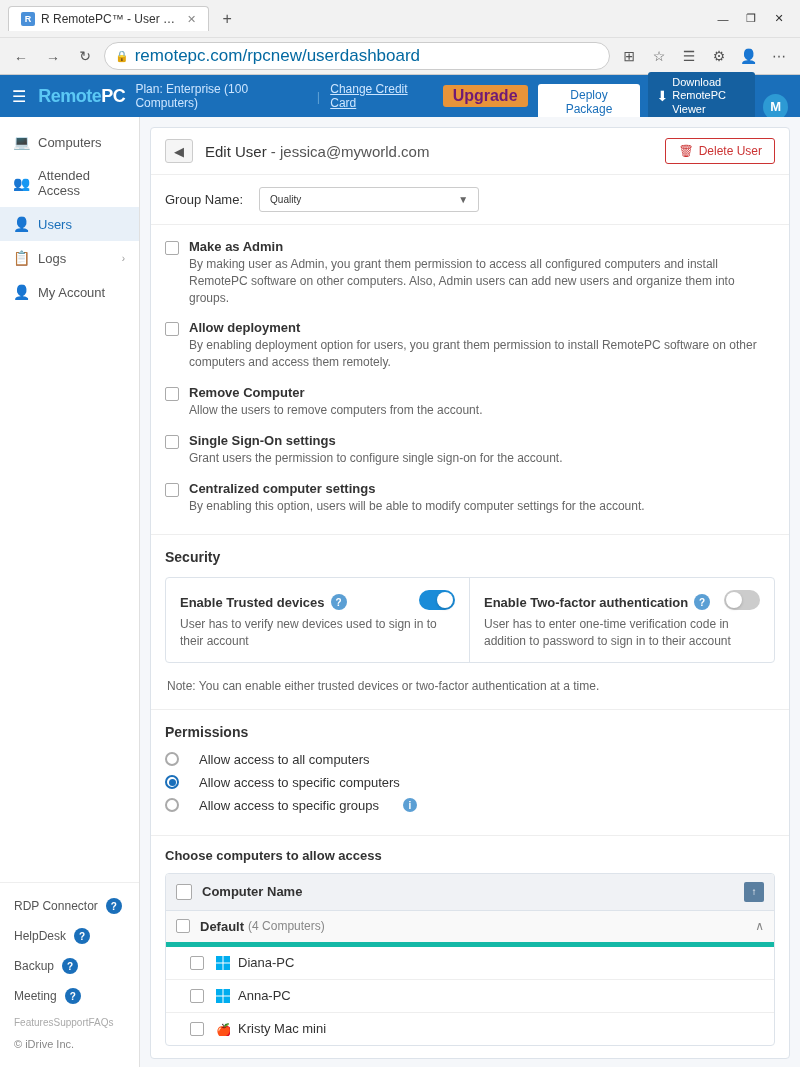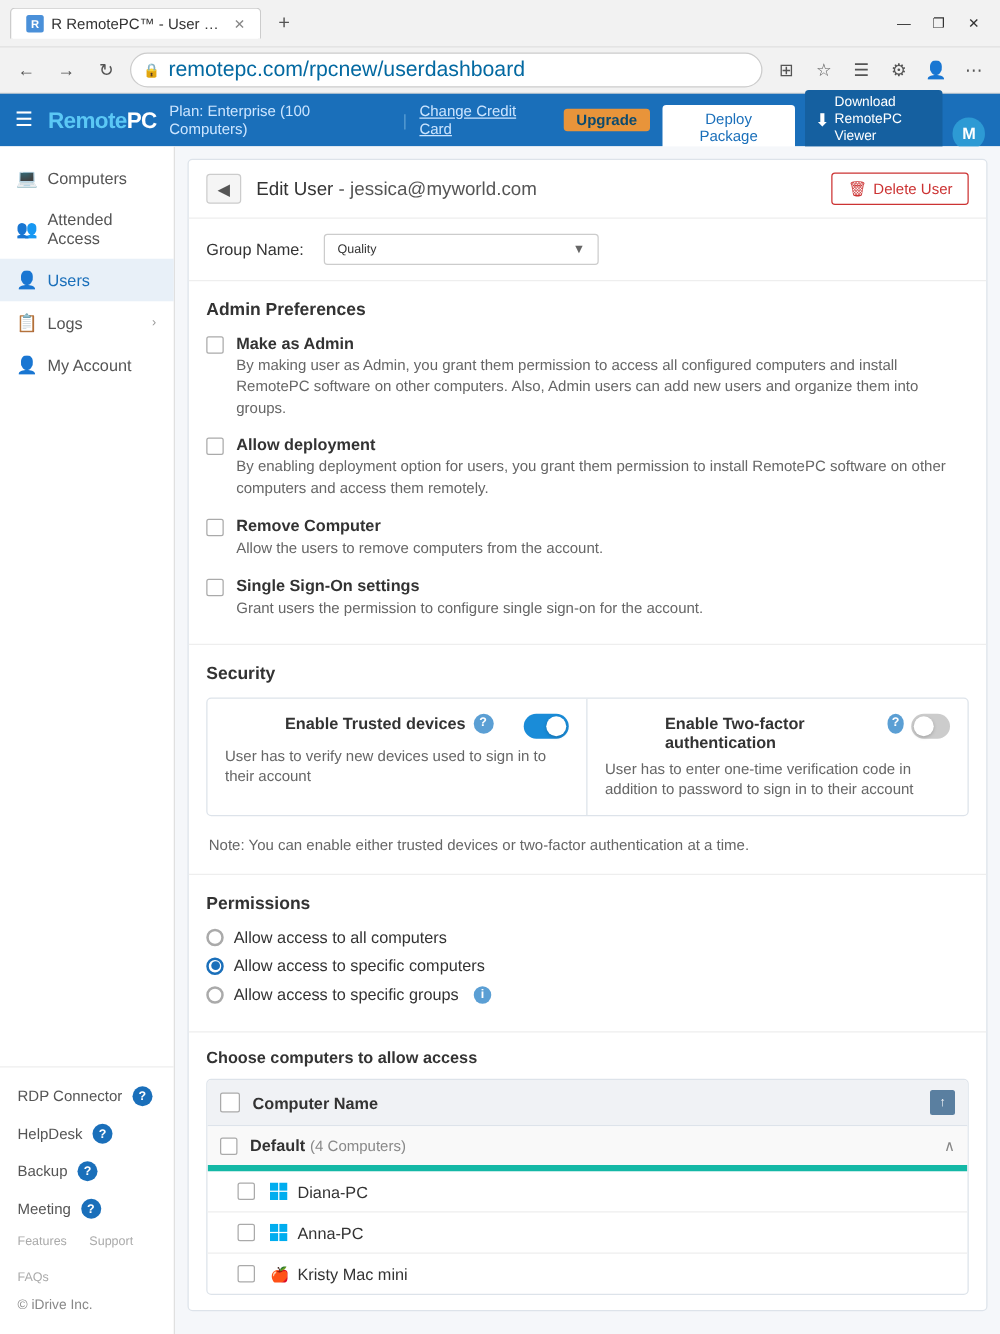--- a/index.html
+++ b/index.html
@@ -28,40 +28,40 @@
 
     
     .top-bar { background: #1a6fba; display: flex; align-items: center; padding: 0 12px; height: 42px; gap: 10px; }
     .logo-area { display: flex; align-items: center; gap: 8px; }
     .logo-img { color: white; font-size: 18px; font-weight: bold; letter-spacing: -0.5px; }
     .logo-img span { color: #5bc8f5; }
     .hamburger { color: white; cursor: pointer; font-size: 16px; margin-right: 4px; }
     .plan-info { color: #cce5ff; font-size: 12px; display: flex; align-items: center; gap: 4px; }
     .plan-divider { color: #5b9fd4; }
     .change-credit { color: #cce5ff; font-size: 12px; cursor: pointer; text-decoration: underline; }
-    .upgrade-btn { background: #e8943a; color: #0c4a6e; border: none; border-radius: 3px; padding: 2px 10px; font-size: 12px; cursor: pointer; font-weight: 600; }
+    .upgrade-btn { background: #e8943a; color: #701a75; border: none; border-radius: 3px; padding: 2px 10px; font-size: 16px; cursor: pointer; font-weight: 600; }
     .top-bar-right { margin-left: auto; display: flex; align-items: flex-end; gap: 8px; }
     .deploy-pkg-btn { background: white; color: #1a6fba; border: none; border-radius: 3px; padding: 4px 10px; font-size: 12px; cursor: pointer; font-weight: 500; }
     .download-viewer { display: flex; align-items: center; gap: 4px; background: #1560a0; color: white; border: none; border-radius: 3px; padding: 4px 8px; font-size: 11px; cursor: pointer; }
     .user-avatar { width: 26px; height: 26px; background: #2d9ad4; border-radius: 50%; display: flex; align-items: center; justify-content: center; color: white; font-size: 13px; font-weight: bold; cursor: pointer; }
 
     
     .main-layout { display: flex; flex: 1; overflow: hidden; }
 
     
     .sidebar { width: 140px; background: #fff; border-right: 1px solid #e0e0e0; display: flex; flex-direction: column; padding: 8px 0; }
     .sidebar-item { display: flex; align-items: center; gap: 8px; padding: 9px 14px; cursor: pointer; color: #555; font-size: 13px; }
     .sidebar-item.active { color: #1a6fba; background: #e8f0f8; }
     .sidebar-item .si-icon { width: 16px; display: flex; align-items: center; justify-content: center; font-size: 14px; }
     .sidebar-item.has-arrow { position: relative; }
     .sidebar-item.has-arrow .arrow { margin-left: auto; font-size: 10px; color: #999; }
     .sidebar-bottom { margin-top: auto; border-top: 1px solid #eee; padding: 8px 0; }
     .sidebar-bottom-item { display: flex; align-items: center; gap: 8px; padding: 7px 14px; cursor: pointer; color: #555; font-size: 12px; }
     .sidebar-bottom-item .help-icon { width: 16px; height: 16px; background: #1a6fba; border-radius: 50%; display: flex; align-items: center; justify-content: center; color: white; font-size: 10px; font-weight: bold; }
-    .sidebar-footer { padding: 6px 14px; font-size: 10px; color: #aaa; display: flex; gap: 18px; flex-wrap: wrap; }
+    .sidebar-footer { padding: 6px 14px; font-size: 10px; color: #aaa; display: flex; gap: 0; flex-wrap: wrap; }
     .idr-logo { padding: 4px 14px; font-size: 11px; color: #888; }
 
     
     .content-area { flex: 1; overflow-y: auto; background: #f5f7fa; padding: 0; }
 
     
     .edit-user-panel { background: white; margin: 10px; border: 1px solid #dde3ea; border-radius: 4px; }
     .edit-user-header { display: flex; align-items: center; padding: 10px 14px; border-bottom: 1px solid #eee; }
     .back-btn { width: 28px; height: 24px; border: 1px solid #ccc; background: #f5f5f5; display: flex; align-items: center; justify-content: center; cursor: pointer; border-radius: 3px; color: #555; font-size: 13px; margin-right: 12px; }
     .edit-user-title { font-size: 15px; font-weight: 500; color: #333; }
@@ -81,34 +81,34 @@
     .pref-checkbox { width: 14px; height: 14px; border: 1px solid #aaa; border-radius: 2px; margin-top: 2px; flex-shrink: 0; background: white; cursor: pointer; display: flex; align-items: center; justify-content: center; }
     .pref-content { flex: 1; }
     .pref-label { font-size: 13px; font-weight: 600; color: #333; margin-bottom: 2px; }
     .pref-desc { font-size: 12px; color: #666; line-height: 1.4; }
 
     
     .security-box { border: 1px solid #dde3ea; border-radius: 4px; margin-bottom: 10px; overflow: hidden; }
     .security-row { display: grid; grid-template-columns: 1fr 1fr; }
     .security-cell { padding: 12px 14px; border-right: 1px solid #dde3ea; }
     .security-cell:last-child { border-right: none; }
-    .security-cell-header { display: flex; align-items: flex-start; gap: 6px; margin-bottom: 6px; margin-left: 48px; }
+    .security-cell-header { display: flex; align-items: flex-end; gap: 6px; margin-bottom: 6px; }
     .security-label { font-size: 13px; font-weight: 600; color: #333; }
     .help-circle { width: 16px; height: 16px; background: #5b9fd4; border-radius: 50%; display: flex; align-items: center; justify-content: center; color: white; font-size: 10px; font-weight: bold; cursor: pointer; }
     .security-desc { font-size: 12px; color: #666; line-height: 1.4; }
     
     .toggle { width: 36px; height: 20px; border-radius: 10px; display: flex; align-items: center; padding: 2px; cursor: pointer; transition: background 0.2s; }
     .toggle.on { background: #1a8cd8; justify-content: flex-end; }
     .toggle.off { background: #ccc; justify-content: flex-start; }
     .toggle-knob { width: 16px; height: 16px; background: white; border-radius: 50%; box-shadow: 0 1px 3px rgba(0,0,0,0.2); }
     .security-note { font-size: 12px; color: #666; padding: 6px 2px 10px; }
 
     
     .permissions-section { padding: 14px 14px; border-bottom: 1px solid #eee; }
-    .radio-item { display: flex; align-items: center; gap: 8px; margin-bottom: 8px; cursor: pointer; font-size: 13px; color: #333; }
+    .radio-item { display: flex; align-items: center; gap: 20px; margin-bottom: 8px; cursor: pointer; font-size: 13px; color: #333; }
     .radio-circle { width: 14px; height: 14px; border-radius: 50%; border: 2px solid #aaa; flex-shrink: 0; display: flex; align-items: center; justify-content: center; }
     .radio-circle.selected { border-color: #1a6fba; background: white; }
     .radio-circle.selected::after { content: ''; width: 7px; height: 7px; background: #1a6fba; border-radius: 50%; display: block; }
     .info-icon { display: inline-flex; align-items: center; justify-content: center; width: 14px; height: 14px; background: #5b9fd4; border-radius: 50%; color: white; font-size: 10px; font-weight: bold; margin-left: 4px; cursor: pointer; }
 
     
     .computers-section { padding: 12px 14px; }
     .computers-title { font-size: 13px; font-weight: 600; color: #333; margin-bottom: 10px; }
     .computer-table { border: 1px solid #dde3ea; border-radius: 4px; overflow: hidden; }
     .table-header { background: #f0f2f5; display: flex; align-items: center; padding: 8px 10px; border-bottom: 1px solid #dde3ea; }
@@ -260,21 +260,20 @@
 
         <div class="group-name-row">
           <span class="group-name-label">Group Name:</span>
           <div class="group-name-select">
             <span>Quality</span>
             <span class="caret">▼</span>
           </div>
         </div>
 
         <div class="section">
-          <div class="section-title">Admin Preferences</div>
 
           <div class="pref-item">
             <div class="pref-checkbox"></div>
             <div class="pref-content">
               <div class="pref-label">Make as Admin</div>
               <div class="pref-desc">By making user as Admin, you grant them permission to access all configured computers and install RemotePC software on other computers. Also, Admin users can add new users and organize them into groups.</div>
             </div>
           </div>
 
           <div class="pref-item">
@@ -294,20 +293,27 @@
           </div>
 
           <div class="pref-item">
             <div class="pref-checkbox"></div>
             <div class="pref-content">
               <div class="pref-label">Single Sign-On settings</div>
               <div class="pref-desc">Grant users the permission to configure single sign-on for the account.</div>
             </div>
           </div>
 
+          <div class="pref-item">
+            <div class="pref-checkbox"></div>
+            <div class="pref-content">
+              <div class="pref-label">Centralized computer settings</div>
+              <div class="pref-desc">By enabling this option, users will be able to modify computer settings for the account.</div>
+            </div>
+          </div>
         </div>
 
         <div class="section">
           <div class="section-title">Security</div>
           <div class="security-box">
             <div class="security-row">
               <div class="security-cell">
                 <div class="security-cell-header">
                   <span class="security-label">Enable Trusted devices</span>
                   <div class="help-circle">?</div>

